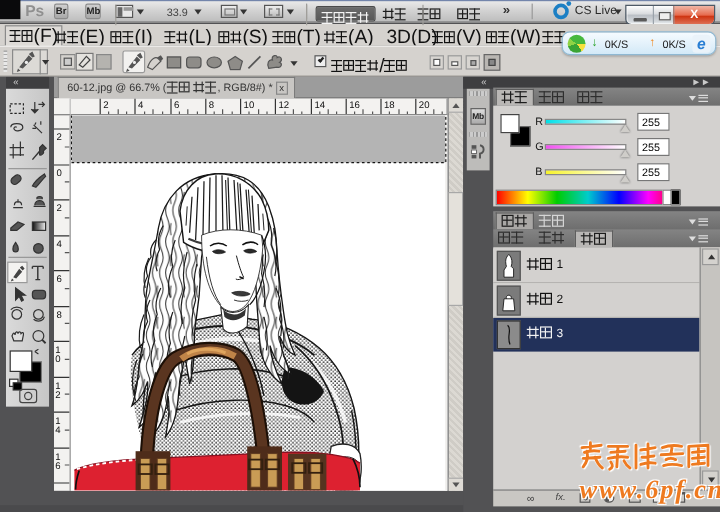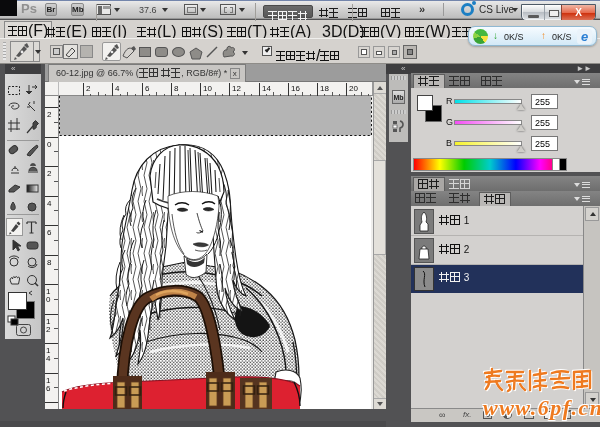--- a/index.html
+++ b/index.html
@@ -74,21 +74,21 @@
     <div class="abs" style="left:0;top:0;width:600px;height:1px;background:#7385ab"></div>
   <div class="abs" id="psicon"></div>
   <div class="abs" id="pstxt">Ps</div>
   <div class="tbtn" style="left:45px;width:12px">Br</div>
   <div class="tbtn" style="left:71px;width:13px">Mb</div>
   <div class="abs" style="left:96px;top:4px;width:15px;height:11px;border:1px solid #555;background:#e8e8e8">
     <div class="abs" style="left:1px;top:1px;width:4px;height:8px;background:#666"></div>
     <div class="abs" style="left:6px;top:1px;width:8px;height:3px;background:#999"></div>
   </div>
   <div class="dd" style="left:114px;top:8px"></div>
-  <div class="abs" style="left:139px;top:5px;font-size:9px;color:#444">37.6</div>
+  <div class="abs" style="left:139px;top:5px;font-size:9px;color:#444">33.9</div>
   <div class="dd" style="left:162px;top:8px"></div>
   <div class="abs" style="left:184px;top:4px;width:14px;height:11px;border:1px solid #555;background:linear-gradient(#eee,#bbb)">
       <div class="abs" style="left:2px;top:2px;width:9px;height:6px;border:1px solid #777"></div>
     </div>
   <div class="dd" style="left:200px;top:8px"></div>
   <div class="abs" style="left:220px;top:4px;width:16px;height:11px;border:1px solid #555;background:linear-gradient(#eee,#bbb)">
       <div class="abs" style="left:3px;top:2px;width:9px;height:6px;border:1px solid #777;border-style:dashed"></div>
     </div>
   <div class="dd" style="left:239px;top:8px"></div>
   <div class="tsep" style="left:255px"></div>

